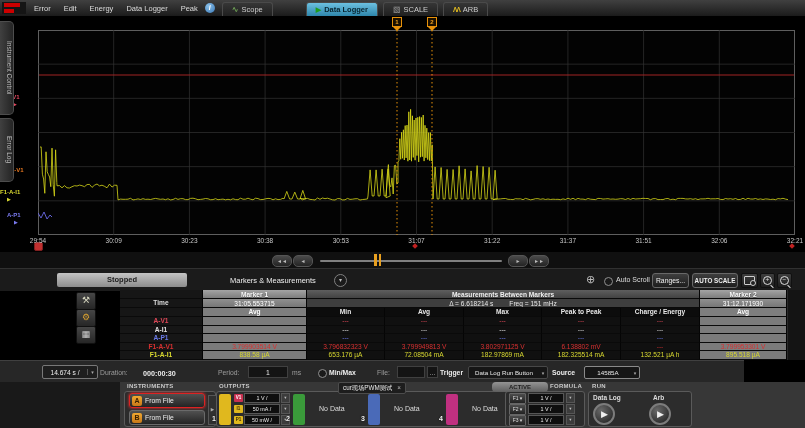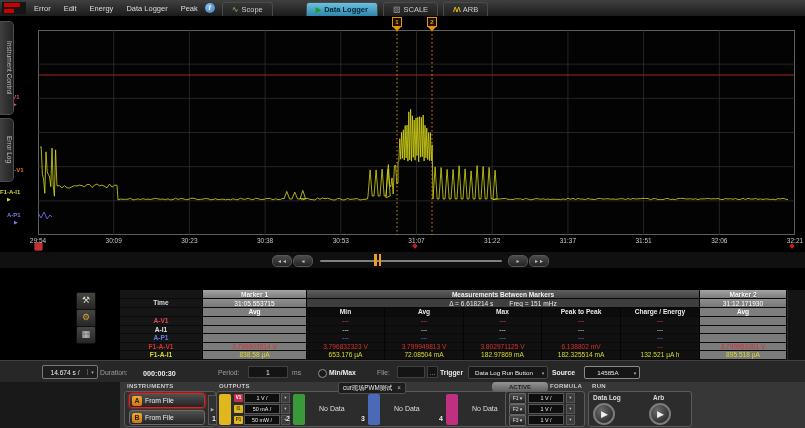--- a/index.html
+++ b/index.html
@@ -84,21 +84,21 @@
   .csub span{margin:0 8px;}
   .colh{background:#0c0c0c;color:#e8e8e8;font-weight:bold;}
   .msub{background:#7e7e7e;color:#fafafa;font-weight:bold;}
   .gray{background:#7b7b7b;}
   .dark{background:#101010;}
   .lbl{background:#161616;font-weight:bold;}
   .tl{color:#ddd;font-weight:bold;background:#161616;}
   #tstrip{position:absolute;left:787px;top:290px;width:18px;height:70px;background:#141414;border-left:1px solid #2a2a2a;}
 
   
-  #controls-row{position:absolute;top:360px;left:0;width:805px;height:22px;background:#272727;border-top:1px solid #404040;}
+  #controls-row{position:absolute;top:360px;left:0;width:744px;height:22px;background:#272727;border-top:1px solid #404040;}
   .clabel{position:absolute;top:8px;font-size:6.8px;color:#9d9d9d;white-space:nowrap;}
   .cbold{position:absolute;top:8px;font-size:6.8px;font-weight:bold;color:#ececec;white-space:nowrap;}
   .cinput{position:absolute;top:5px;background:#141414;border:1px solid #404040;color:#e8e8e8;font-size:6.8px;text-align:center;line-height:12px;height:12px;box-sizing:border-box;}
   #scale-btn{position:absolute;left:42px;top:4px;width:56px;height:14px;border:1px solid #787878;border-radius:2px;background:#1e1e1e;display:flex;align-items:center;box-sizing:border-box;}
   #scale-btn .v{flex:1;text-align:center;font-size:6.6px;color:#eee;}
   #scale-btn .a{width:9px;border-left:1px solid #555;color:#aaa;font-size:5px;text-align:center;}
   #dur-val{left:143px;font-size:7.2px;}
   #period-input{left:248px;width:40px;}
   #minmax-radio{left:318px;top:8px;}
   #file-input{left:397px;width:28px;}
@@ -243,20 +243,39 @@
     <div class="sbtn" style="left:293px">◄</div>
     <div id="strack"></div>
     <div id="shandle">
         <i></i>
         <i></i>
       </div>
     <div class="sbtn" style="left:508px">►</div>
     <div class="sbtn" style="left:529px">►►</div>
   </div>
 
+  <div id="toolbar-row">
+    <div id="stopped-btn">Stopped</div>
+    <div id="mm-label">Markers &amp; Measurements</div>
+    <div id="mm-chevron">▾</div>
+    <div id="crosshair">⊕</div>
+    <div class="radio" id="autoscroll-radio"></div>
+    <div id="autoscroll-label">Auto Scroll</div>
+    <div class="toolbtn" id="ranges-btn">Ranges...</div>
+    <div class="toolbtn" id="autoscale-btn">AUTO SCALE</div>
+    <div class="iconbtn" id="screen-btn">
+        <span class="scrn"></span>
+      </div>
+    <div class="iconbtn" id="zoomin-btn">
+        <span class="mag">+</span>
+      </div>
+    <div class="iconbtn" id="zoomout-btn">
+        <span class="mag">−</span>
+      </div>
+  </div>
 
   <div id="table-icons"></div>
 
   <div id="tgrid">
     <div class="tc hdark"></div>
     <div class="tc mhead">Marker 1</div>
     <div class="tc chead" style="grid-column:span 5">Measurements Between Markers</div>
     <div class="tc mhead">Marker 2</div>
 
     <div class="tc tl">Time</div>

